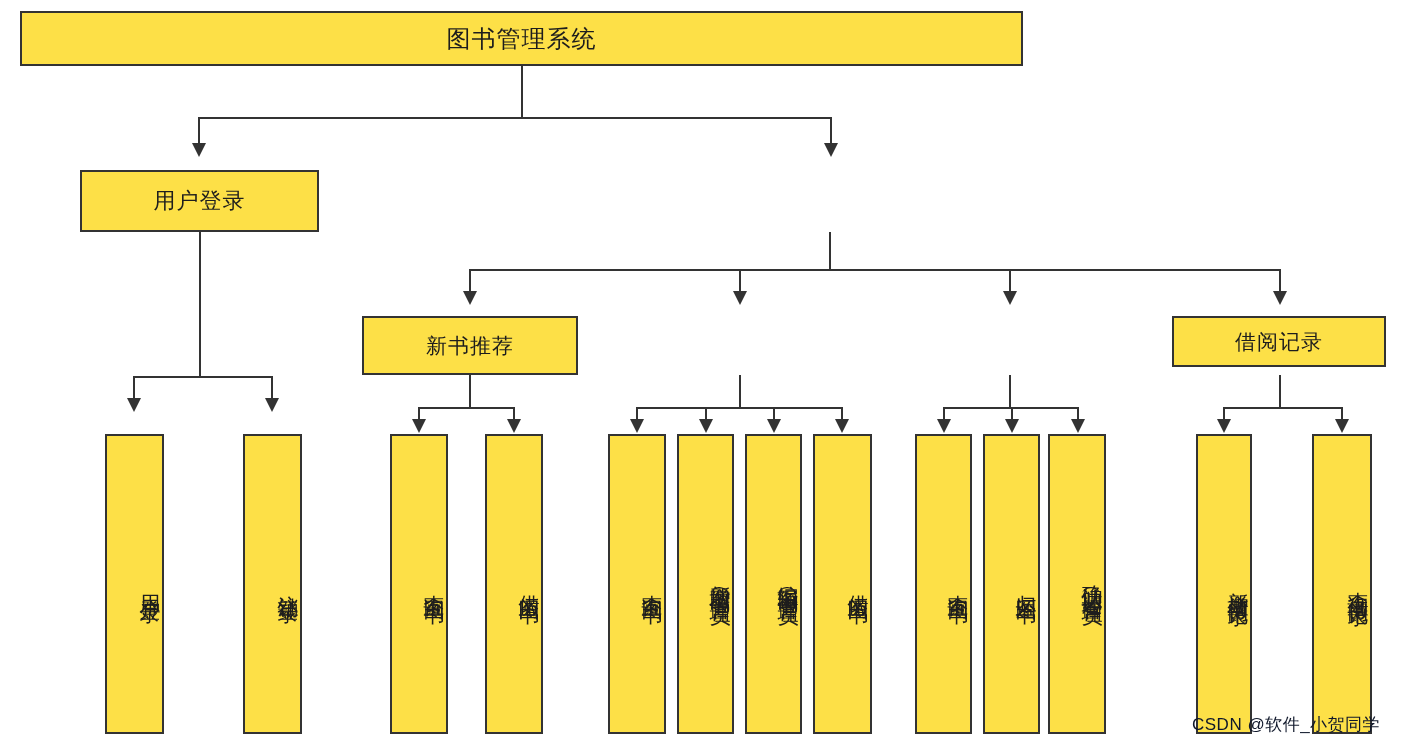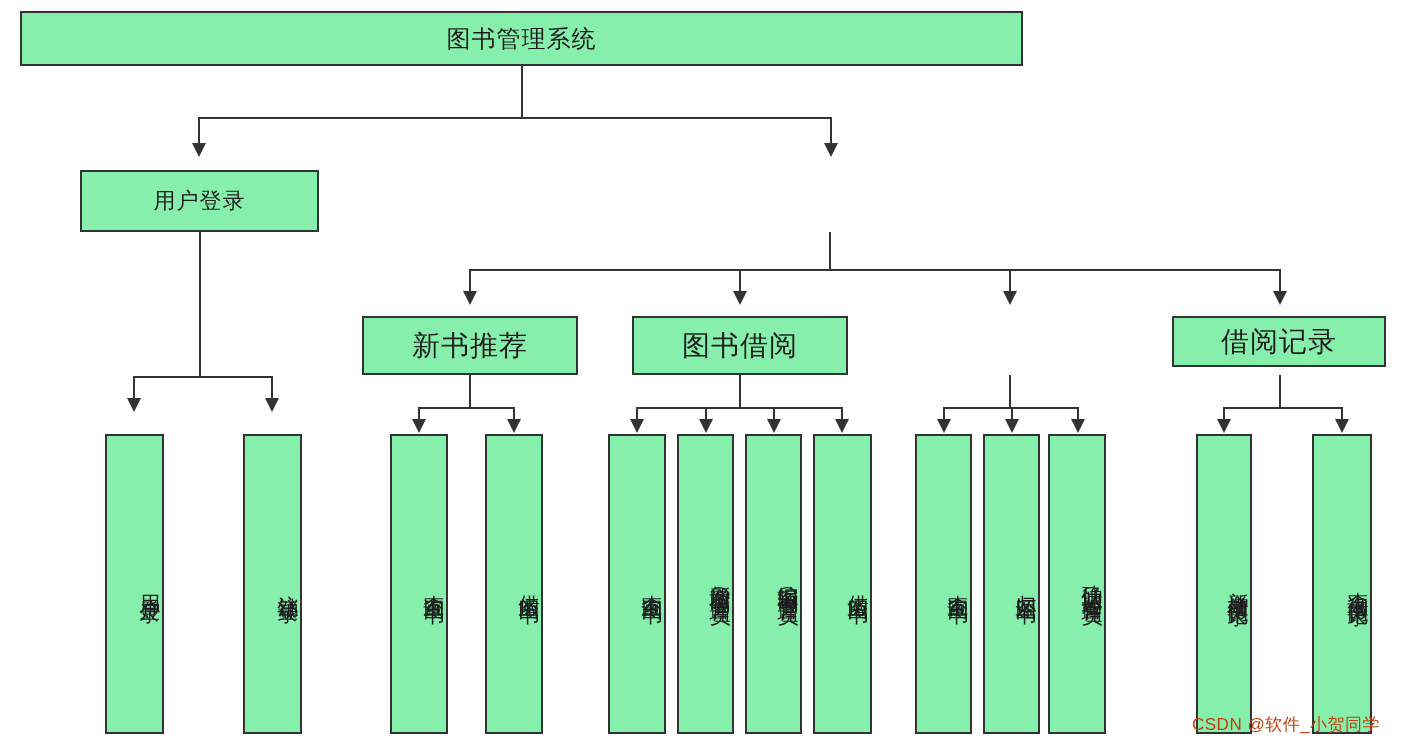--- a/index.html
+++ b/index.html
@@ -12,30 +12,30 @@
     width:1405px;
     height:747px;
     background:#ffffff;
     overflow:hidden;
   }
   
   .node{
     position:absolute;
     box-sizing:border-box;
     border:2px solid #333333;
-    background:#86efac;
+    background:#fde047;
     display:flex;
     align-items:center;
     justify-content:center;
     color:#1d1d1d;
     letter-spacing:1px;
   }
   .node.root{ font-size:24px; }
   .node.lvl2{ font-size:22px; }
-  .node.lvl3{ font-size:28px; }
+  .node.lvl3{ font-size:21px; }
   .node.leaf{
     font-size:21px;
     writing-mode:vertical-rl;
     text-orientation:upright;
     line-height:1.18;
     letter-spacing:3px;
     padding:14px 0 14px 0;
     align-items:flex-start;
     justify-content:center;
     white-space:nowrap;
@@ -52,21 +52,21 @@
     position:absolute;
     width:0;height:0;
     border-left:7px solid transparent;
     border-right:7px solid transparent;
     border-top:14px solid #333333;
   }
   
   .watermark{
     position:absolute;
     font-size:17px;
-    color:#c2410c;
+    color:#0f172a;
     white-space:nowrap;
     letter-spacing:0.5px;
   }
 </style>
 </head>
 <body>
 
 <div id="canvas">
 
   <div class="node root" style="left:20px;top:11px;width:1003px;height:55px;">图书管理系统</div>
@@ -92,21 +92,20 @@
   <div class="vline" style="left:469px;top:269px;height:23px;"></div>
   <div class="arrow" style="left:463px;top:291px;"></div>
   <div class="vline" style="left:739px;top:269px;height:23px;"></div>
   <div class="arrow" style="left:733px;top:291px;"></div>
   <div class="vline" style="left:1009px;top:269px;height:23px;"></div>
   <div class="arrow" style="left:1003px;top:291px;"></div>
   <div class="vline" style="left:1279px;top:269px;height:23px;"></div>
   <div class="arrow" style="left:1273px;top:291px;"></div>
 
   <div class="node lvl3" style="left:362px;top:316px;width:216px;height:59px;">新书推荐</div>
-  <div class="node lvl3" style="left:632px;top:316px;width:216px;height:59px;">图书借阅</div>
   <div class="node lvl3" style="left:1172px;top:316px;width:214px;height:51px;">借阅记录</div>
 
   <div class="vline" style="left:469px;top:375px;height:33px;"></div>
   <div class="hline" style="left:418px;top:407px;width:97px;"></div>
   <div class="vline" style="left:418px;top:407px;height:13px;"></div>
   <div class="arrow" style="left:412px;top:419px;"></div>
   <div class="vline" style="left:513px;top:407px;height:13px;"></div>
   <div class="arrow" style="left:507px;top:419px;"></div>
 
   <div class="vline" style="left:739px;top:375px;height:33px;"></div>

